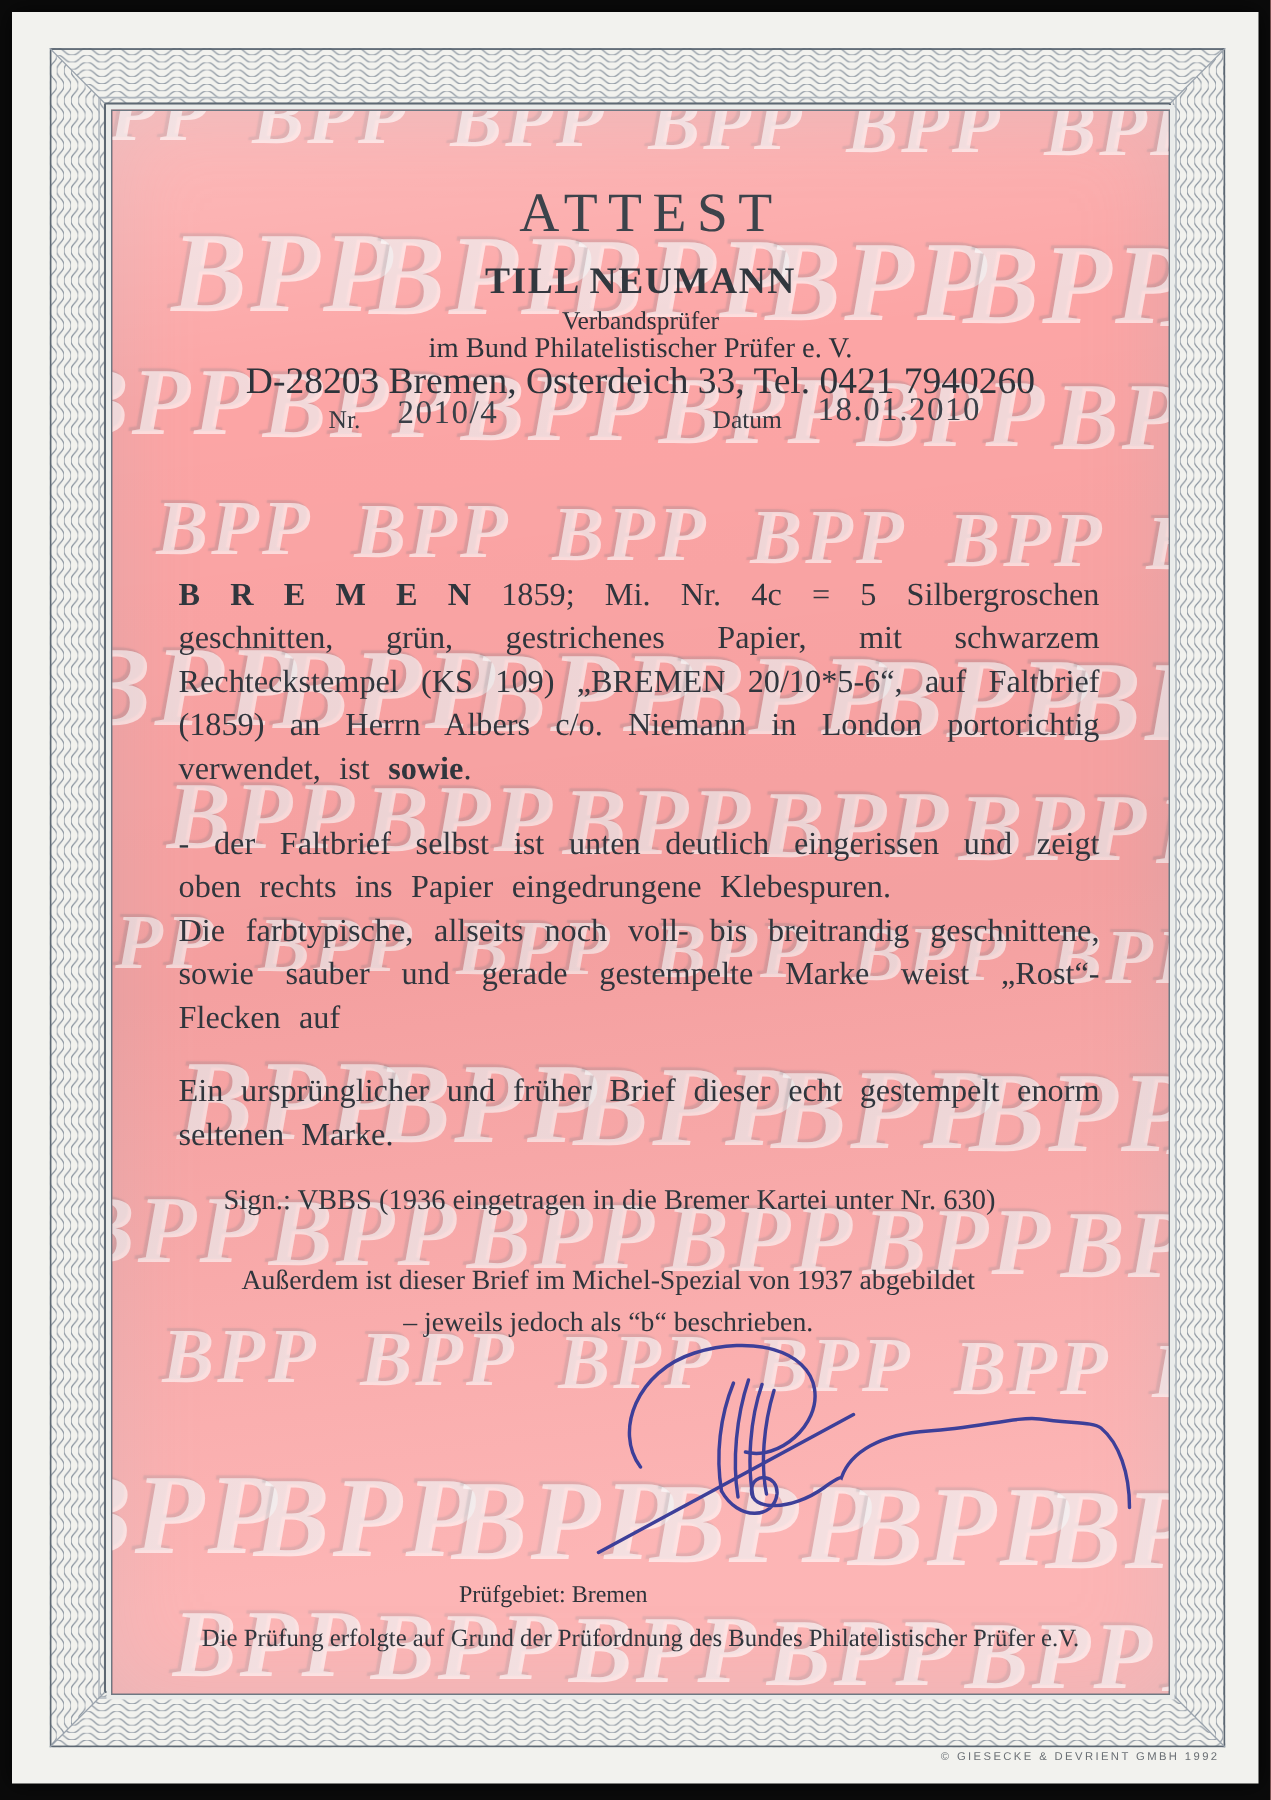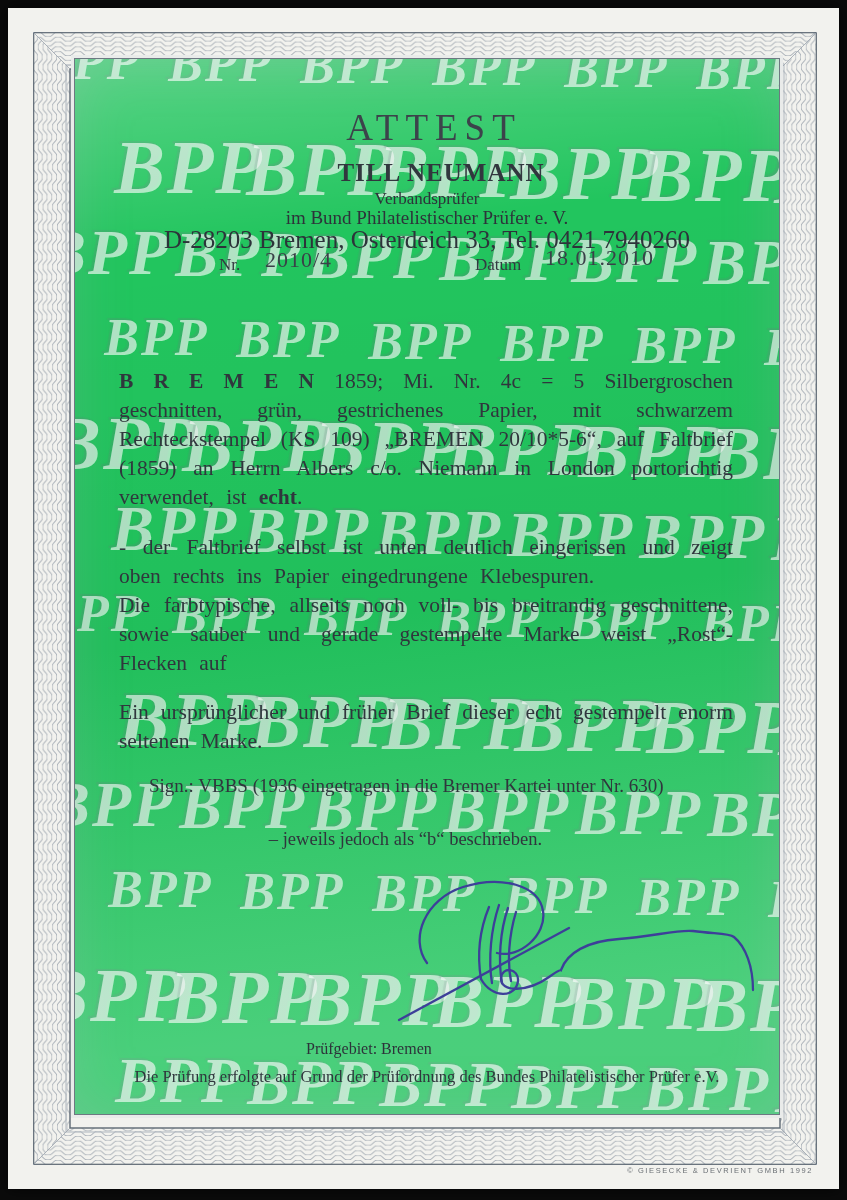--- a/index.html
+++ b/index.html
@@ -10,39 +10,39 @@
     font-family:"Liberation Serif","DejaVu Serif",serif;
     overflow:hidden;
   }
   .paper{
     position:absolute;left:8px;top:8px;width:831px;height:1181px;
     background:#f2f2ee;
     box-shadow:0 0 14px rgba(0,0,0,.7);
   }
   .band-svg{position:absolute;left:25px;top:24px;}
   .content{
-    position:absolute;left:66px;top:50px;width:704px;height:1055px;
-    background:#22c55e;
+    position:absolute;left:66px;top:65px;width:704px;height:1055px;
+    background:#fca5a5;
     border:1px solid #6e7882;
     box-shadow:0 0 0 3px #e9ebea, inset 0 0 55px rgba(160,170,178,.25);
     overflow:hidden;
   }
   .wm-layer{position:absolute;inset:0;pointer-events:none;}
   .wm{
     position:absolute;
     font-style:italic;font-weight:bold;
     color:transparent;
     text-shadow:1.2px 1.2px 0 rgba(255,255,255,.62), -1px -1px 1px rgba(108,118,128,.22);
     letter-spacing:2px;
     white-space:nowrap;
   }
   .txt{position:absolute;color:#2d333a;}
   .center{left:0;width:704px;text-align:center;}
   .title{top:47px;font-size:37px;letter-spacing:7px;padding-left:7px;color:#3c434b;}
-  .examiner{top:100px;font-size:25px;font-weight:bold;letter-spacing:1px;color:#31373e;padding-left:14px;}
+  .examiner{top:100px;font-size:25px;font-weight:bold;letter-spacing:1px;color:#31373e;}
   .role{top:130px;font-size:17px;}
   .assoc{top:148px;font-size:19px;}
   .addr{top:167px;font-size:25px;}
   .lbl{font-size:17px;color:#343a41;}
   .val{font-size:22px;color:#3a4048;letter-spacing:1px;}
   .para{
     left:44px;width:614px;
     font-size:21.5px;line-height:29px;
     text-align:justify;word-spacing:.32em;
     color:#30363d;
@@ -172,33 +172,34 @@
     <div class="txt center assoc">im Bund Philatelistischer Prüfer e. V.</div>
     <div class="txt center role">Verbandsprüfer</div>
     <div class="txt center addr">D-28203 Bremen, Osterdeich 33, Tel. 0421 7940260</div>
 
     <div class="txt lbl" style="left:144px;top:196px;">Nr.</div>
     <div class="txt val" style="left:190px;top:188px;">2010/4</div>
     <div class="txt lbl" style="left:400px;top:196px;">Datum</div>
     <div class="txt val" style="left:470px;top:186px;">18.01.2010</div>
 
     <div class="txt para" style="top:308px;">
-      <b>B R E M E N</b><span> 1859; Mi. Nr. 4c = 5 Silbergroschen geschnitten, grün, gestrichenes Papier, mit schwarzem Rechteckstempel (KS 109) „BREMEN 20/10*5-6“, auf Faltbrief (1859) an Herrn Albers c/o. Niemann in London portorichtig verwendet, ist </span><b>echt</b><span>.</span>
+      <b>B R E M E N</b><span> 1859; Mi. Nr. 4c = 5 Silbergroschen geschnitten, grün, gestrichenes Papier, mit schwarzem Rechteckstempel (KS 109) „BREMEN 20/10*5-6“, auf Faltbrief (1859) an Herrn Albers c/o. Niemann in London portorichtig verwendet, ist </span><b>sowie</b><span>.</span>
     </div>
 
     <div class="txt para" style="top:474px;">
       <div>- der Faltbrief selbst ist unten deutlich eingerissen und zeigt oben rechts ins Papier eingedrungene Klebespuren.</div>
       <div>Die farbtypische, allseits noch voll- bis breitrandig geschnittene, sowie sauber und gerade gestempelte Marke weist „Rost“-Flecken auf</div>
     </div>
 
     <div class="txt para p-italic" style="top:639px;">Ein ursprünglicher und früher Brief dieser echt gestempelt enorm seltenen Marke.</div>
 
     <div class="txt sign-line">Sign.: VBBS (1936 eingetragen in die Bremer Kartei unter Nr. 630)</div>
 
     <div class="txt notes">
+      <div>Außerdem ist dieser Brief im Michel-Spezial von 1937 abgebildet</div>
       <div>– jeweils jedoch als “b“ beschrieben.</div>
     </div>
 
     <div class="sig-wrap">
       <svg width="382" height="172" viewBox="0 0 382 172">
         <g fill="none" stroke="#3d3f99" stroke-width="2.3" stroke-linecap="round">
           <path d="M30,96 C12,72 28,32 66,20 C104,8 142,18 146,44 C150,68 122,92 100,86"></path>
           <path d="M92,40 C83,62 80,88 84,112"></path>
           <path d="M102,38 C94,62 91,92 95,116"></path>
           <path d="M111,41 C103,64 101,94 105,116"></path>

